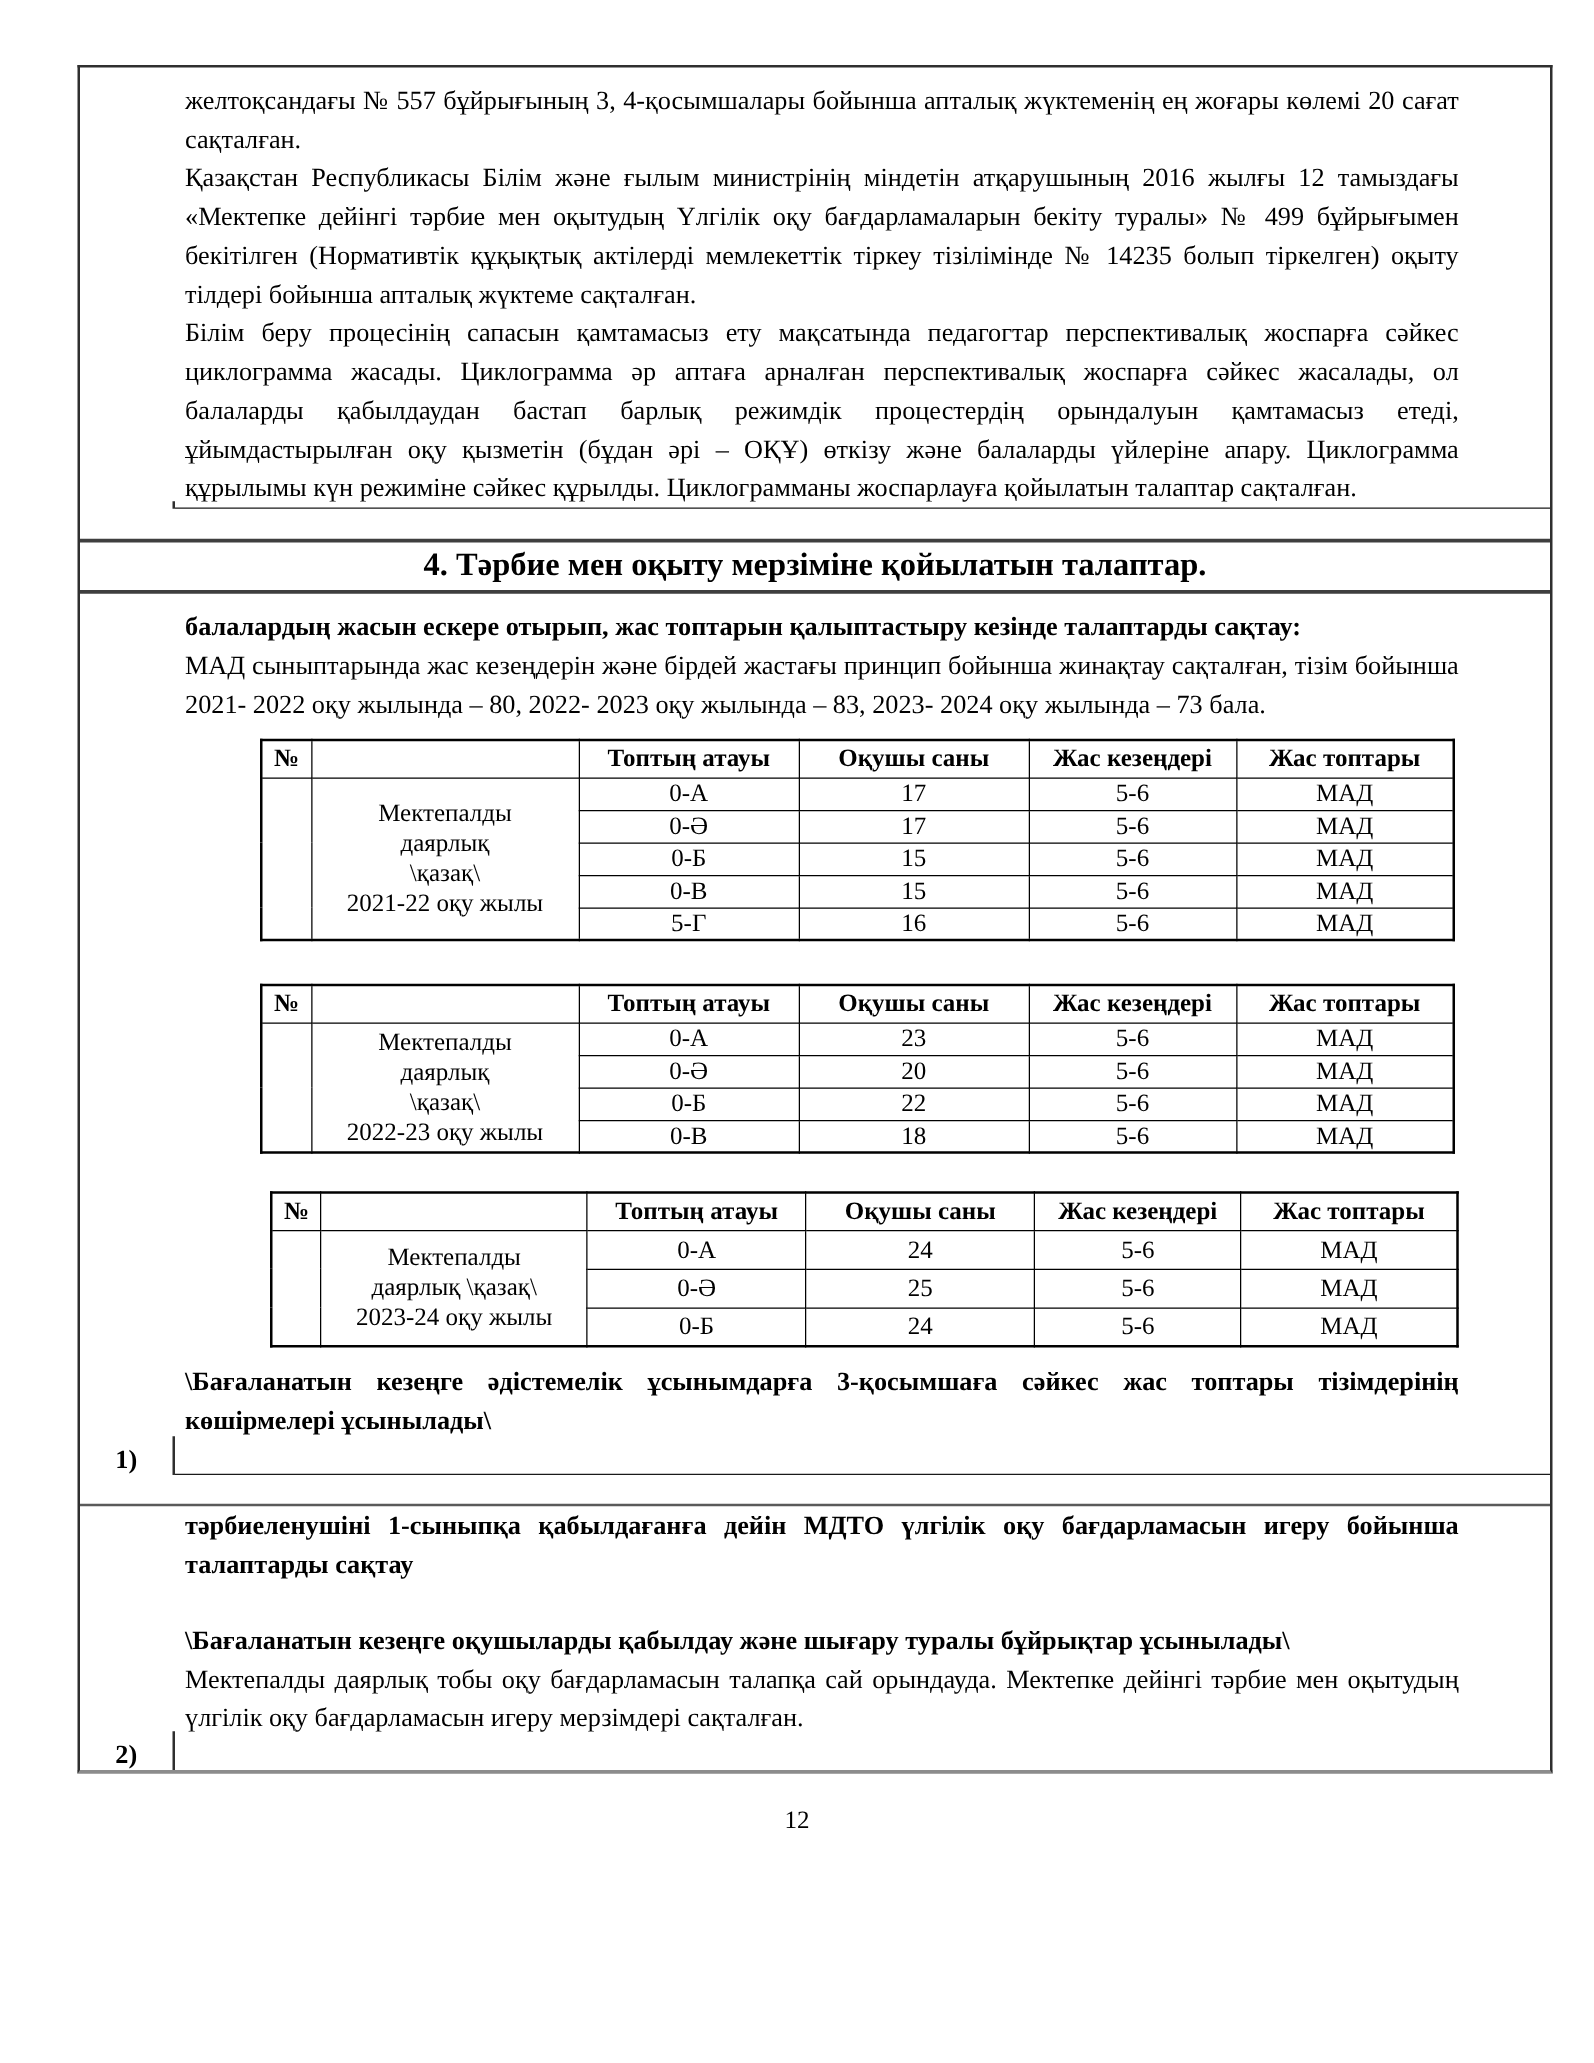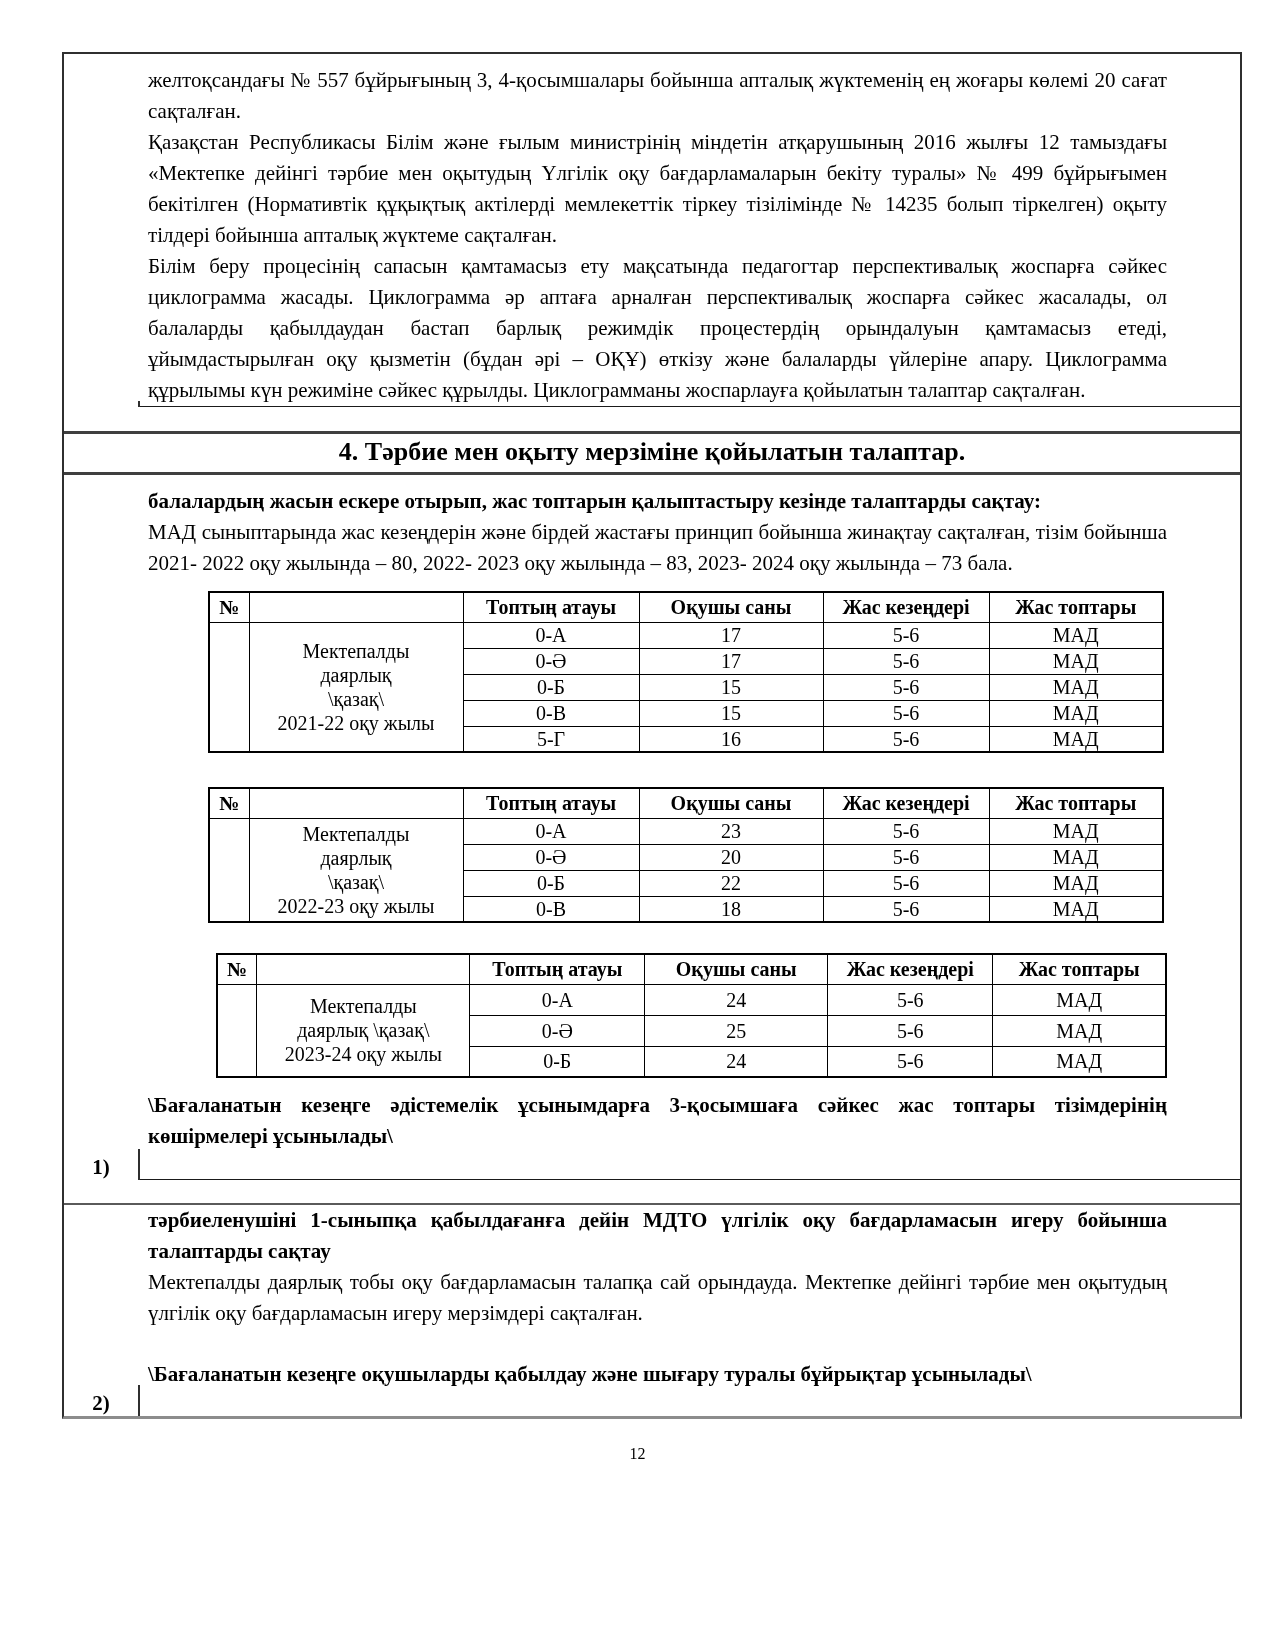--- a/index.html
+++ b/index.html
@@ -70,21 +70,21 @@
   table.t3 td { height: 31px; }
   td.labelcol { white-space: pre-line; line-height: 27px; }
   .t1 { margin-top: 12px; }
   .t2 { margin-top: 34px; }
   .t3 { margin-top: 30px; }
   .note { margin-top: 12px; }
   .note2 { margin-top: 30px; }
   .pagenum {
     margin-top: 26px;
     text-align: center;
-    font-size: 16px;
+    font-size: 20px;
   }
 </style>
 </head>
 <body>
 
 <div class="doc">
 
   <div class="trow">
     <div class="lcol"></div>
     <div class="rcol rcol-border">
@@ -264,20 +264,20 @@
 
   <div class="trow spacer spacer2">
     <div class="lcol"></div>
     <div class="rcol"></div>
   </div>
 
   <div class="trow">
     <div class="lcol">2)</div>
     <div class="rcol item2-cell">
       <p class="just bold">тәрбиеленушіні 1-сыныпқа қабылдағанға дейін МДТО үлгілік оқу бағдарламасын игеру бойынша талаптарды сақтау</p>
+      <p class="just bold note2">\Бағаланатын кезеңге оқушыларды қабылдау және шығару туралы бұйрықтар ұсынылады\</p>
       <p class="just">Мектепалды даярлық тобы оқу бағдарламасын талапқа сай орындауда. Мектепке дейінгі тәрбие мен оқытудың үлгілік оқу бағдарламасын игеру мерзімдері сақталған.</p>
-      <p class="just bold note2">\Бағаланатын кезеңге оқушыларды қабылдау және шығару туралы бұйрықтар ұсынылады\</p>
     </div>
   </div>
 
 </div>
 
 <div class="pagenum">12</div>
 
 </body></html>

